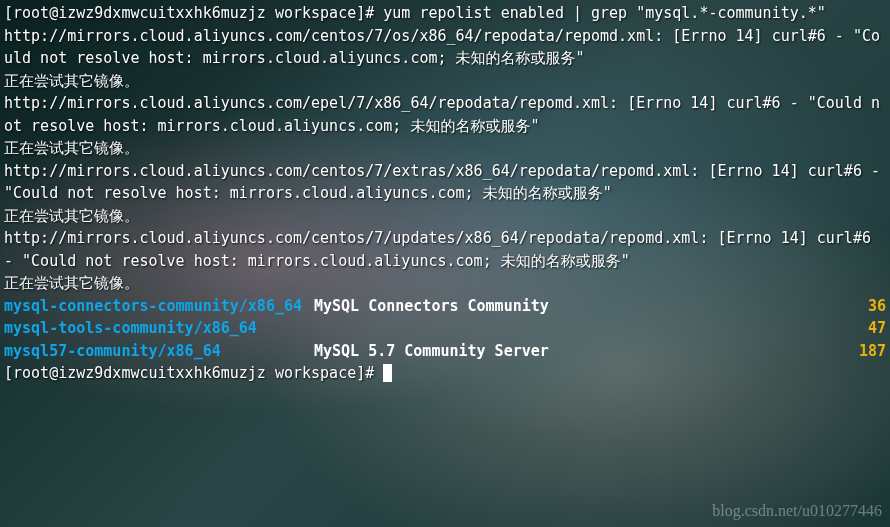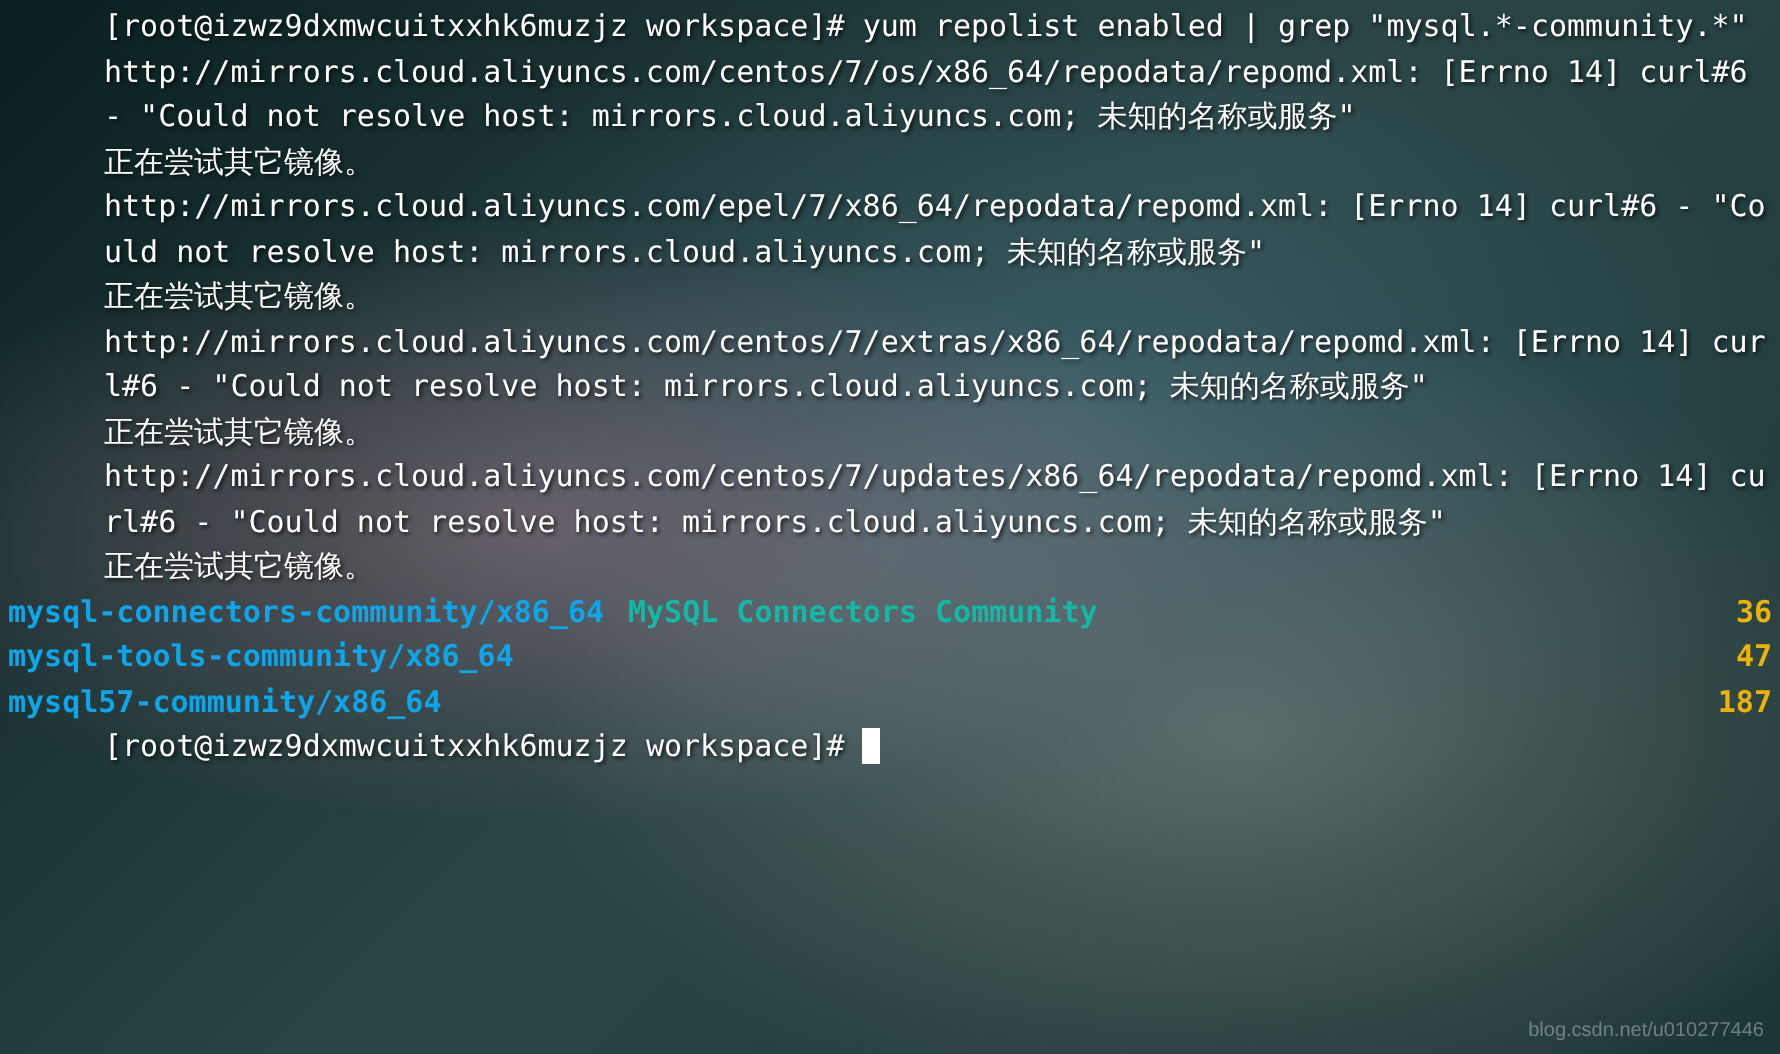--- a/index.html
+++ b/index.html
@@ -25,57 +25,56 @@
       padding: 2px 4px;
     }
     .terminal {
       position: relative;
       z-index: 2;
     }
     .line {
       white-space: pre-wrap;
       word-break: break-all;
       text-shadow: 1px 1px 2px rgba(0,0,0,0.8);
-      margin-left: 48px;
     }
     .repo-line {
       display: flex;
       justify-content: space-between;
       width: 100%;
     }
     .repo-name {
       color: #0ea5e9;
       font-weight: bold;
       min-width: 310px;
     }
     .repo-desc {
-      color: #14b8a6;
+      color: #ffffff;
       font-weight: bold;
       flex: 1;
     }
     .repo-count {
       color: #eab308;
       font-weight: bold;
       text-align: right;
     }
     .cursor {
       display: inline-block;
       width: 9px;
       height: 18px;
       background: #ffffff;
       vertical-align: text-bottom;
     }
     .watermark {
       position: absolute;
       bottom: 4px;
       right: 8px;
       color: rgba(255,255,255,0.35);
-      font-size: 10px;
+      font-size: 16px;
       z-index: 3;
-      font-family: Liberation Sans, sans-serif;
+      font-family: Liberation Serif, serif;
     }
   </style>
 </head>
 <body>
 
 <div class="terminal">
   <div class="line"><span>[</span><span>root</span><span>@</span><span>izwz9dxmwcuitxxhk6muzjz</span> <span>workspace</span><span>]#</span> <span>yum repolist enabled | grep "mysql.*-community.*"</span></div>
 
   <div class="line"><span>http://mirrors.cloud.aliyuncs.com/centos/7/os/x86_64/repodata/repomd.xml</span>: <span>[Errno 14]</span> <span>curl#6 - "Could not resolve host: mirrors.cloud.aliyuncs.com; 未知的名称或服务"</span></div>
   <div class="line">正在尝试其它镜像。</div>
@@ -93,19 +92,20 @@
     <span class="repo-name">mysql-connectors-community/x86_64</span>
     <span class="repo-desc">MySQL Connectors Community</span>
     <span class="repo-count">36</span>
   </div>
   <div class="repo-line">
     <span class="repo-name">mysql-tools-community/x86_64</span>
     <span class="repo-count">47</span>
   </div>
   <div class="repo-line">
     <span class="repo-name">mysql57-community/x86_64</span>
+    <span class="repo-desc">MySQL 5.7 Community Server</span>
     <span class="repo-count">187</span>
   </div>
 
   <div class="line"><span>[</span><span>root</span><span>@</span><span>izwz9dxmwcuitxxhk6muzjz</span> <span>workspace</span><span>]#</span> <span class="cursor"></span></div>
 </div>
 
 <div class="watermark">blog.csdn.net/u010277446</div>
 
 </body></html>

